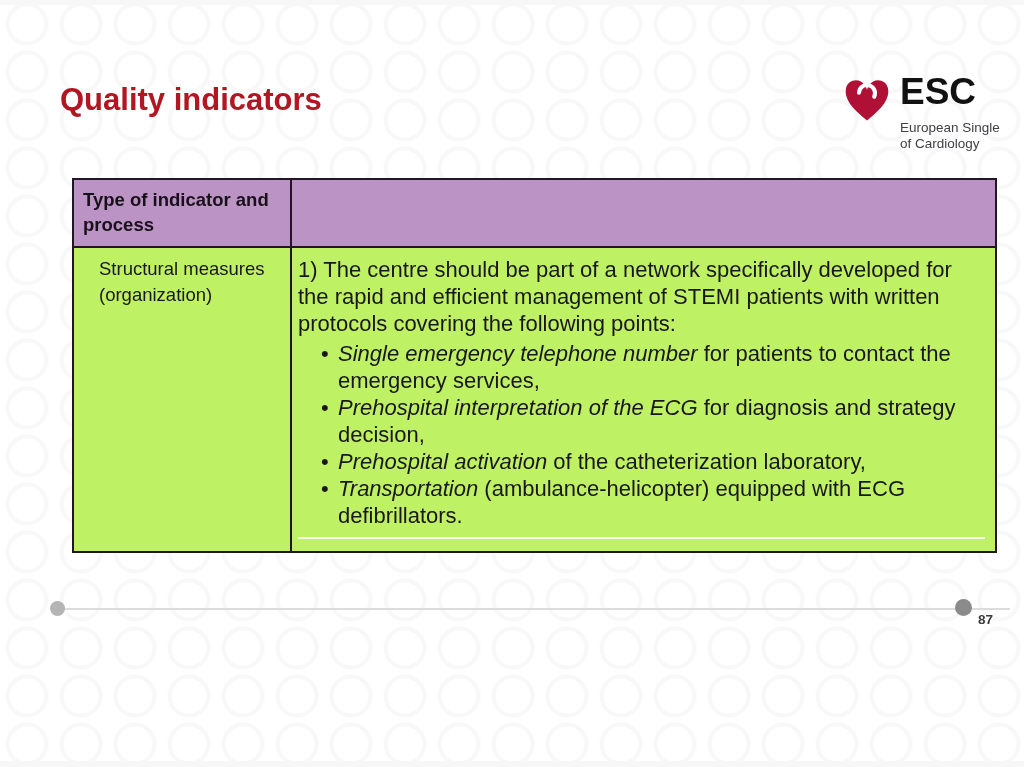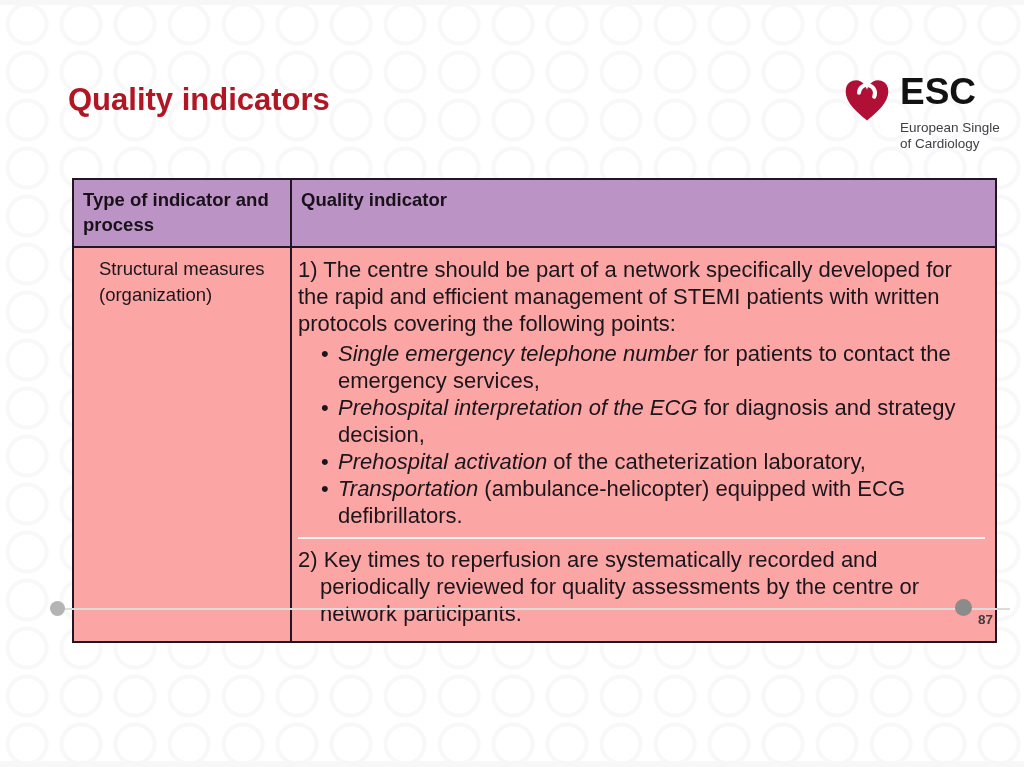--- a/index.html
+++ b/index.html
@@ -15,39 +15,39 @@
   .watermark{
     position:absolute;inset:0;
     background-image:radial-gradient(circle at center, transparent 17px, rgba(165,150,168,0.07) 18px, rgba(165,150,168,0.07) 21px, transparent 22px);
     background-size:54px 48px;
     pointer-events:none;
   }
   .edge-band-top{position:absolute;left:0;top:0;width:1024px;height:5px;background:#f7f7f8;}
   .edge-band-bottom{position:absolute;left:0;bottom:0;width:1024px;height:6px;background:#f7f7f8;}
 
   .page-title{
-    position:absolute;left:68px;top:82px;
+    position:absolute;left:60px;top:82px;
     font-size:31px;font-weight:bold;color:#b11622;
     letter-spacing:0px;
     text-align:right;
   }
 
   
   .logo{position:absolute;left:840px;top:74px;width:170px;}
   .logo-row{display:flex;align-items:flex-start;}
   .logo-heart{width:54px;height:50px;margin-right:6px;}
   .logo-esc{font-size:37px;font-weight:bold;color:#121212;line-height:36px;letter-spacing:0px;}
   .logo-sub{margin-left:60px;margin-top:-4px;font-size:13.5px;color:#3f3f44;line-height:16px;}
 
   
   .qtable{
     position:absolute;left:72px;top:178px;width:925px;
     border:2px solid #221625;
     box-sizing:border-box;
-    background:#fca5a5;
+    background:#bef264;
   }
   .thead{display:flex;background:#bc93c5;border-bottom:2px solid #221625;}
   .th{
     box-sizing:border-box;
     padding:7px 10px 9px 9px;
     font-size:18.5px;font-weight:bold;color:#18111a;
     line-height:25px;
   }
   .th-col1{width:218px;border-right:2px solid #221625;}
   .th-col2{flex:1;}
@@ -96,21 +96,20 @@
     </div>
     <div class="logo-sub">
       <div>European Single</div>
       <div>of Cardiology</div>
     </div>
   </div>
 
   <div class="qtable">
     <div class="thead">
       <div class="th th-col1">Type of indicator and process</div>
-      <div class="th th-col2">Quality indicator</div>
     </div>
 
     <div class="tbody">
       <div class="td-col1">Structural measures (organization)</div>
       <div class="td-col2">
         <p class="intro">1) The centre should be part of a network specifically developed for the rapid and efficient management of STEMI patients with written protocols covering the following points:</p>
         <ul class="bullets">
           <li>
             <span class="bullet-mark">•</span>
             <span class="em">Single emergency telephone number</span><span> for patients to contact the emergency services,</span>
@@ -122,21 +121,20 @@
           <li>
             <span class="bullet-mark">•</span>
             <span class="em">Prehospital activation</span><span> of the catheterization laboratory,</span>
           </li>
           <li>
             <span class="bullet-mark">•</span>
             <span class="em">Transportation</span><span> (ambulance-helicopter) equipped with ECG defibrillators.</span>
           </li>
         </ul>
         <div class="row-sep"></div>
-        <p class="item2">2) Key times to reperfusion are systematically recorded and periodically reviewed for quality assessments by the centre or network participants.</p>
       </div>
     </div>
   </div>
 
   <div class="footer-line"></div>
   <div class="dot-left"></div>
   <div class="dot-right"></div>
   <div class="page-number">87</div>
 
 </div>

